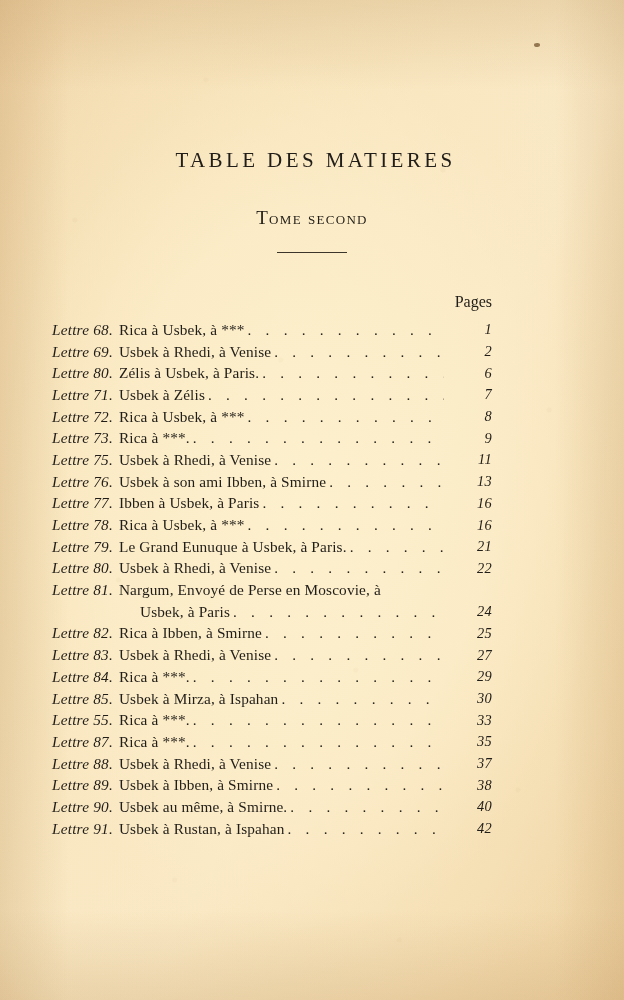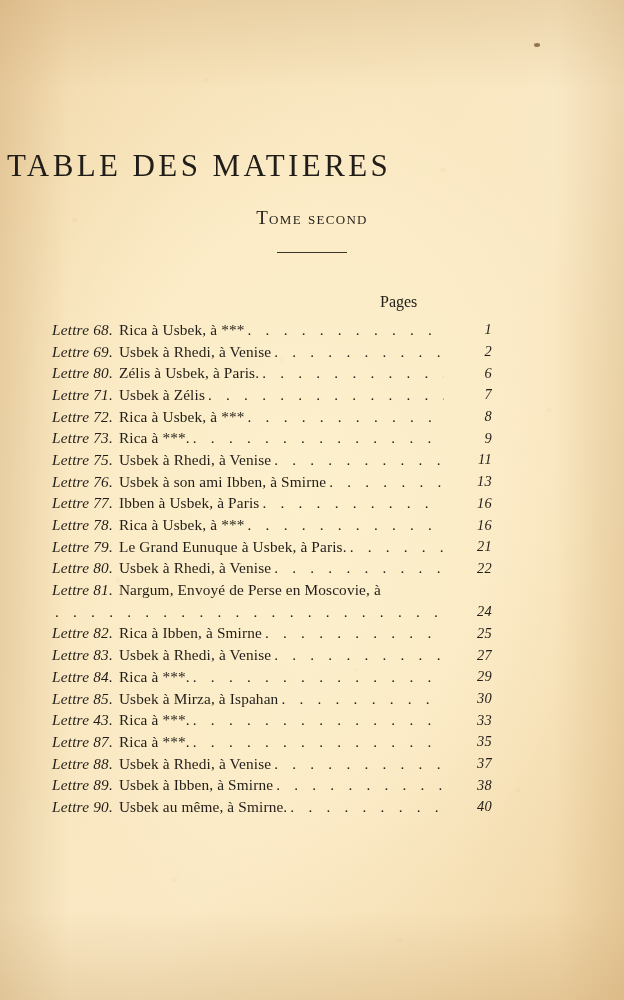--- a/index.html
+++ b/index.html
@@ -71,22 +71,22 @@
   .content {
     position: absolute;
     inset: 0;
   }
 
   .doc-title {
     position: absolute;
     top: 150px;
     left: 7px;
     right: 0;
-    text-align: left;
-    font-size: 31px;
+    text-align: center;
+    font-size: 21px;
     letter-spacing: 3.4px;
     line-height: 1;
     white-space: pre;
   }
 
   .doc-subtitle {
     position: absolute;
     top: 208px;
     left: 0;
     right: 0;
@@ -106,21 +106,21 @@
     height: 1px;
     background: #2a251e;
     opacity: .92;
   }
 
   .pages-header {
     position: absolute;
     top: 294px;
     left: 380px;
     width: 112px;
-    text-align: left;
+    text-align: right;
     font-size: 16px;
     line-height: 1;
   }
 
   .toc {
     position: absolute;
     top: 319px;
     left: 52px;
     width: 440px;
   }
@@ -268,20 +268,21 @@
           <span class="pageno">22</span>
         </div>
         <div class="toc-row no-leader">
           <span class="label">Lettre 81.</span>
           <span class="entry">Nargum, Envoyé de Perse en Moscovie, à</span>
           <span class="leader"></span>
           <span class="pageno"></span>
         </div>
         <div class="toc-row cont">
           <span class="label"></span>
+          <span class="entry">Usbek, à Paris</span>
           <span class="leader"></span>
           <span class="pageno">24</span>
         </div>
         <div class="toc-row">
           <span class="label">Lettre 82.</span>
           <span class="entry">Rica à Ibben, à Smirne</span>
           <span class="leader"></span>
           <span class="pageno">25</span>
         </div>
         <div class="toc-row">
@@ -296,21 +297,21 @@
           <span class="leader"></span>
           <span class="pageno">29</span>
         </div>
         <div class="toc-row">
           <span class="label">Lettre 85.</span>
           <span class="entry">Usbek à Mirza, à Ispahan</span>
           <span class="leader"></span>
           <span class="pageno">30</span>
         </div>
         <div class="toc-row">
-          <span class="label">Lettre 43.</span>
+          <span class="label">Lettre 55.</span>
           <span class="entry">Rica à ***.</span>
           <span class="leader"></span>
           <span class="pageno">33</span>
         </div>
         <div class="toc-row">
           <span class="label">Lettre 87.</span>
           <span class="entry">Rica à ***.</span>
           <span class="leader"></span>
           <span class="pageno">35</span>
         </div>
@@ -325,16 +326,22 @@
           <span class="entry">Usbek à Ibben, à Smirne</span>
           <span class="leader"></span>
           <span class="pageno">38</span>
         </div>
         <div class="toc-row">
           <span class="label">Lettre 90.</span>
           <span class="entry">Usbek au même, à Smirne.</span>
           <span class="leader"></span>
           <span class="pageno">40</span>
         </div>
+        <div class="toc-row">
+          <span class="label">Lettre 91.</span>
+          <span class="entry">Usbek à Rustan, à Ispahan</span>
+          <span class="leader"></span>
+          <span class="pageno">42</span>
+        </div>
       </div>
 
   </div>
 </div>
 
 </body></html>

